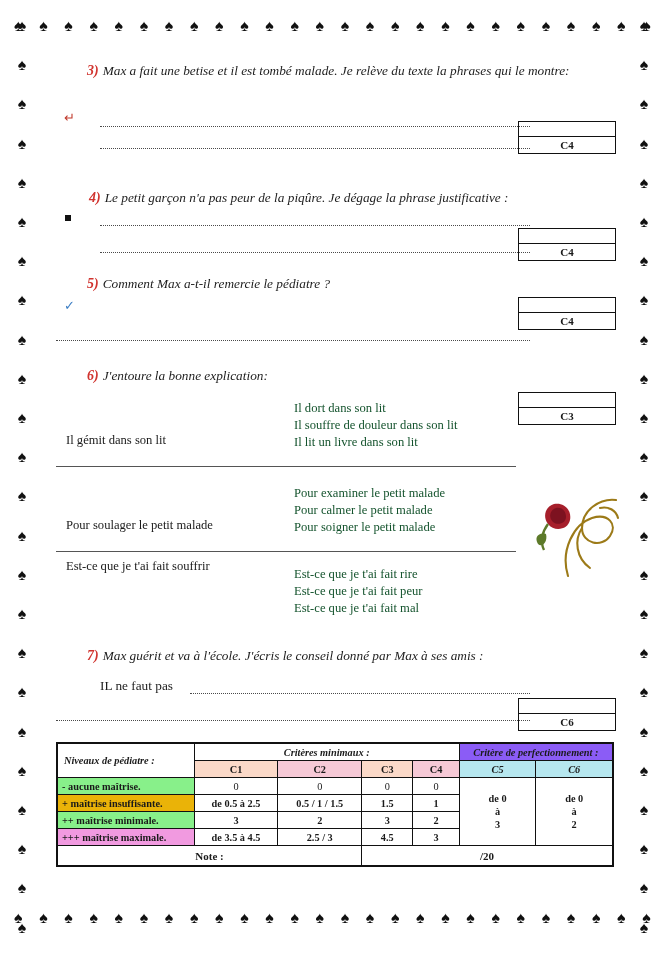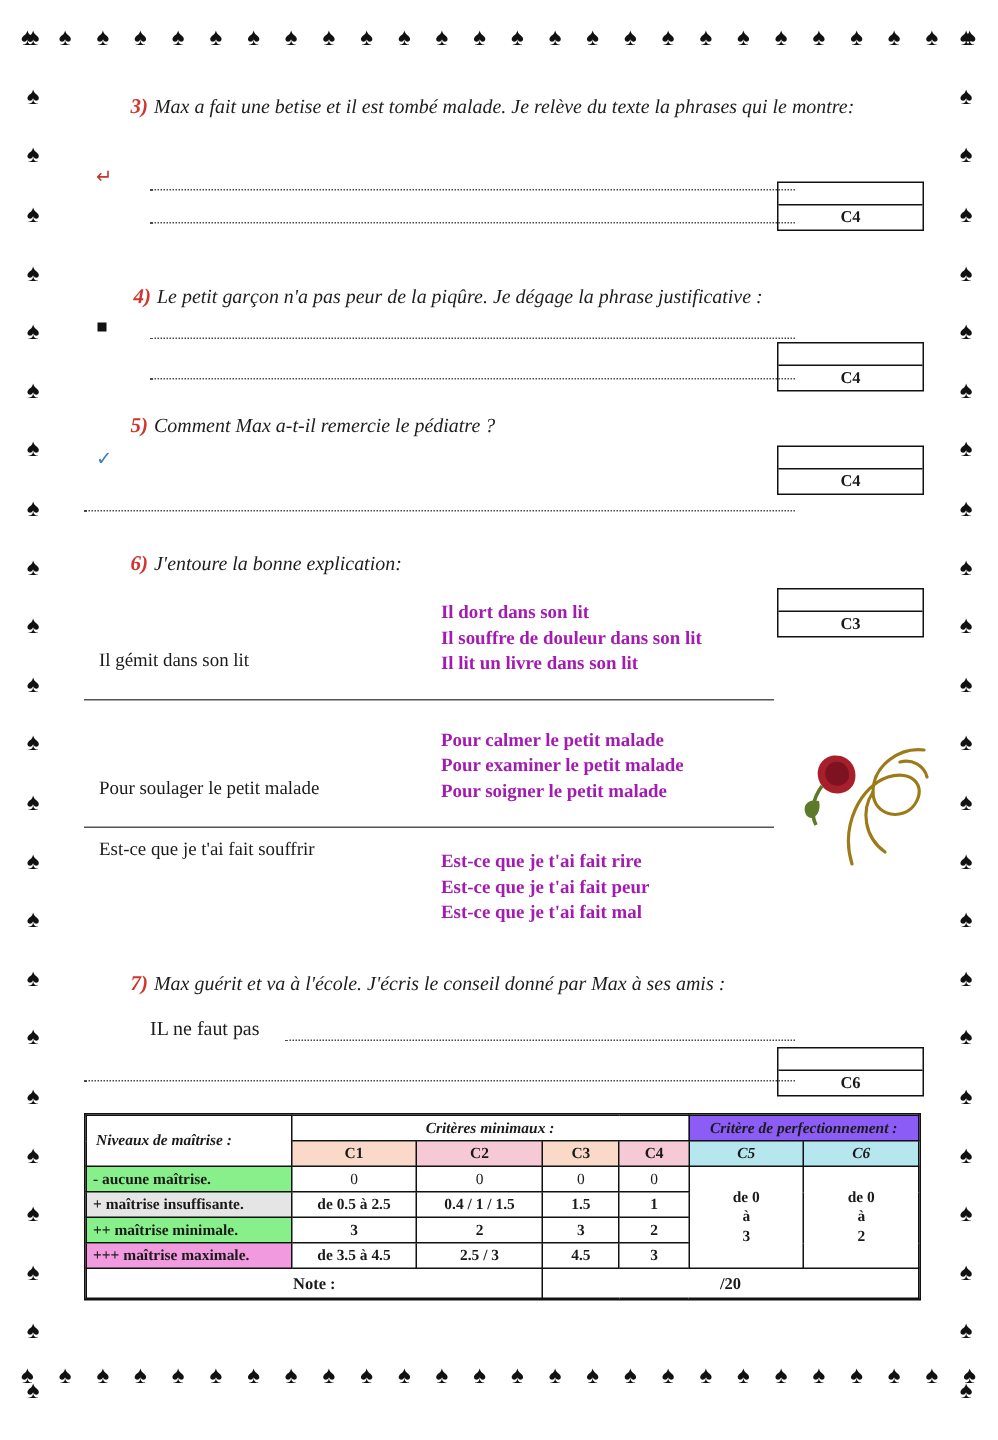--- a/index.html
+++ b/index.html
@@ -116,22 +116,21 @@
     height: 16px;
     font-size: 11px;
     font-weight: bold;
     text-align: center;
     line-height: 16px;
     font-family: "Liberation Serif", serif;
   }
   .q6row {
     position: absolute;
     font-size: 12.6px;
-    color: #a21caf;
-    font-weight: bold;
+    color: #14532d;
   }
   .q6left { position: absolute; font-size: 12.6px; }
   .opt { line-height: 17px; }
   .hrule {
     position: absolute;
     border-top: 1px solid #555;
     height: 0;
   }
 
   
@@ -187,21 +186,21 @@
     font-style: italic;
     font-size: 10.2px;
   }
   .c1 { background: #fbd9c8; font-weight: bold; }
   .c2 { background: #f6c9d6; font-weight: bold; }
   .c3 { background: #fbd9c8; font-weight: bold; }
   .c4 { background: #f6c9d6; font-weight: bold; }
   .c5 { background: #b6e7ef; font-weight: bold; font-style: italic; }
   .c6 { background: #b6e7ef; font-weight: bold; font-style: italic; }
   .row-none { background: #88f08a; font-weight: bold; text-align: left !important; padding-left: 4px !important; }
-  .row-insuf { background: #e5e5e5; font-weight: bold; text-align: left !important; padding-left: 4px !important; margin-top: 31px; }
+  .row-insuf { background: #eab308; font-weight: bold; text-align: left !important; padding-left: 4px !important; margin-top: 31px; }
   .row-min { background: #88f08a; font-weight: bold; text-align: left !important; padding-left: 4px !important; }
   .row-max { background: #f19ae0; font-weight: bold; text-align: left !important; padding-left: 4px !important; }
   .valbold { font-weight: bold; }
   .de-cell { font-weight: bold; line-height: 13px; font-size: 10.4px; }
   .note-row td { font-weight: bold; font-size: 11px; height: 17px; }
   .note-label { text-align: center !important; }
 </style>
 </head>
 <body>
 
@@ -361,22 +360,22 @@
     <div class="q6left" style="left:24px; top:385px;">Il gémit dans son lit</div>
     <div class="q6row" style="left:252px; top:352px;">
       <div class="opt">Il dort dans son lit</div>
       <div class="opt">Il souffre de douleur dans son lit</div>
       <div class="opt">Il lit un livre dans son lit</div>
     </div>
     <div class="hrule" style="left:14px; top:418px; width:460px;"></div>
 
     <div class="q6left" style="left:24px; top:470px;">Pour soulager le petit malade</div>
     <div class="q6row" style="left:252px; top:437px;">
+      <div class="opt">Pour examiner le petit malade</div>
       <div class="opt">Pour calmer le petit malade</div>
-      <div class="opt">Pour examiner le petit malade</div>
       <div class="opt">Pour soigner le petit malade</div>
     </div>
     <div class="hrule" style="left:14px; top:503px; width:460px;"></div>
 
     <div class="q6left" style="left:24px; top:511px;">Est-ce que je t'ai fait souffrir</div>
     <div class="q6row" style="left:252px; top:518px;">
       <div class="opt">Est-ce que je t'ai fait rire</div>
       <div class="opt">Est-ce que je t'ai fait peur</div>
       <div class="opt">Est-ce que je t'ai fait mal</div>
     </div>
@@ -407,21 +406,21 @@
       <div class="top-cell"></div>
       <div class="bot-cell">C6</div>
     </div>
 
   </div>
 
   <div class="grid">
     <table>
       <tbody>
           <tr>
-        <td class="lvlhead" rowspan="2">Niveaux de maîtrise :</td>
+        <td class="lvlhead" rowspan="2">Niveaux de pédiatre :</td>
         <td class="crit-min" colspan="4">Critères minimaux :</td>
         <td class="crit-perf" colspan="2">Critère de perfectionnement :</td>
       </tr>
       <tr>
         <td class="c1" style="width:88px;margin-top:28px;">C1</td>
         <td class="c2" style="width:88px;">C2</td>
         <td class="c3" style="width:50px;">C3</td>
         <td class="c4" style="width:44px;">C4</td>
         <td class="c5" style="width:76px;">C5</td>
         <td class="c6" style="width:76px;">C6</td>
@@ -439,21 +438,21 @@
         </td>
         <td class="de-cell" rowspan="4">
           <div>de 0</div>
           <div>à</div>
           <div>2</div>
         </td>
       </tr>
       <tr>
         <td class="row-insuf">+ maîtrise insuffisante.</td>
         <td class="valbold">de 0.5 à 2.5</td>
-        <td class="valbold">0.4 / 1 / 1.5</td>
+        <td class="valbold">0.5 / 1 / 1.5</td>
         <td class="valbold">1.5</td>
         <td class="valbold">1</td>
       </tr>
       <tr>
         <td class="row-min">++ maîtrise minimale.</td>
         <td class="valbold">3</td>
         <td class="valbold">2</td>
         <td class="valbold">3</td>
         <td class="valbold">2</td>
       </tr>

